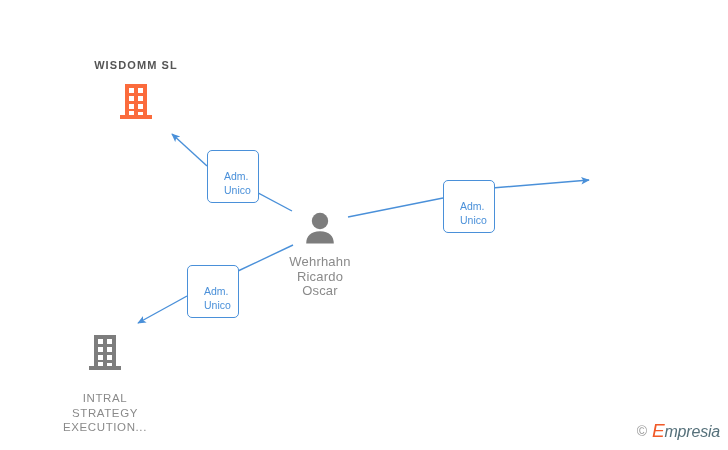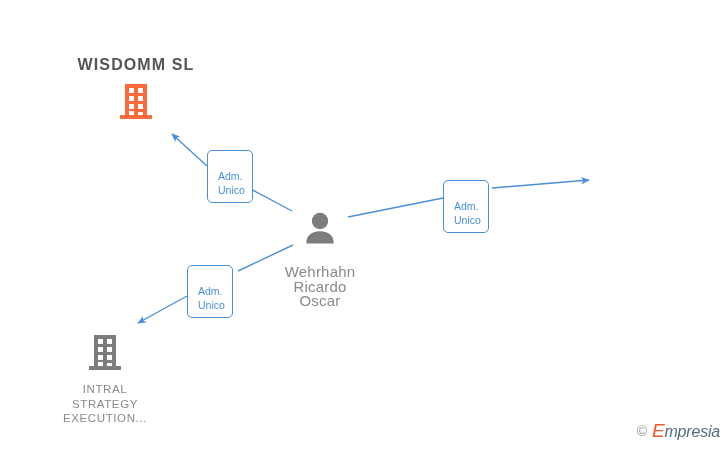--- a/index.html
+++ b/index.html
@@ -37,51 +37,51 @@
   .node-label {
     color: #8a8a8a;
     font-size: 11.5px;
     line-height: 14.5px;
     letter-spacing: 0.5px;
     white-space: pre-line;
   }
   .node-label.company-top {
     color: #555555;
     font-weight: bold;
-    font-size: 16px;
+    font-size: 11px;
     letter-spacing: 1.1px;
     margin-bottom: 9px;
   }
   .node-label.company-bottom {
-    margin-top: 7px;
+    margin-top: 16px;
     letter-spacing: 0.6px;
   }
   .node-label.person-name {
-    margin-top: 16px;
+    margin-top: 6px;
     letter-spacing: 0.2px;
-    font-size: 15px;
+    font-size: 13px;
     color: #8a8a8a;
   }
 
   
   .icon-building, .icon-person {
     display: block;
   }
 
   
   .edge-label {
     position: absolute;
     box-sizing: border-box;
     border: 1.3px solid #4a90d9;
     border-radius: 5px;
     background: #ffffff;
     color: #4a90d9;
     font-size: 10.5px;
     line-height: 14px;
-    padding: 4px 7px 5px 10px;
+    padding: 4px 7px 5px 16px;
     text-align: left;
     white-space: pre-line;
     z-index: 5;
   }
 
   
   #watermark {
     position: absolute;
     right: 8px;
     bottom: 10px;

